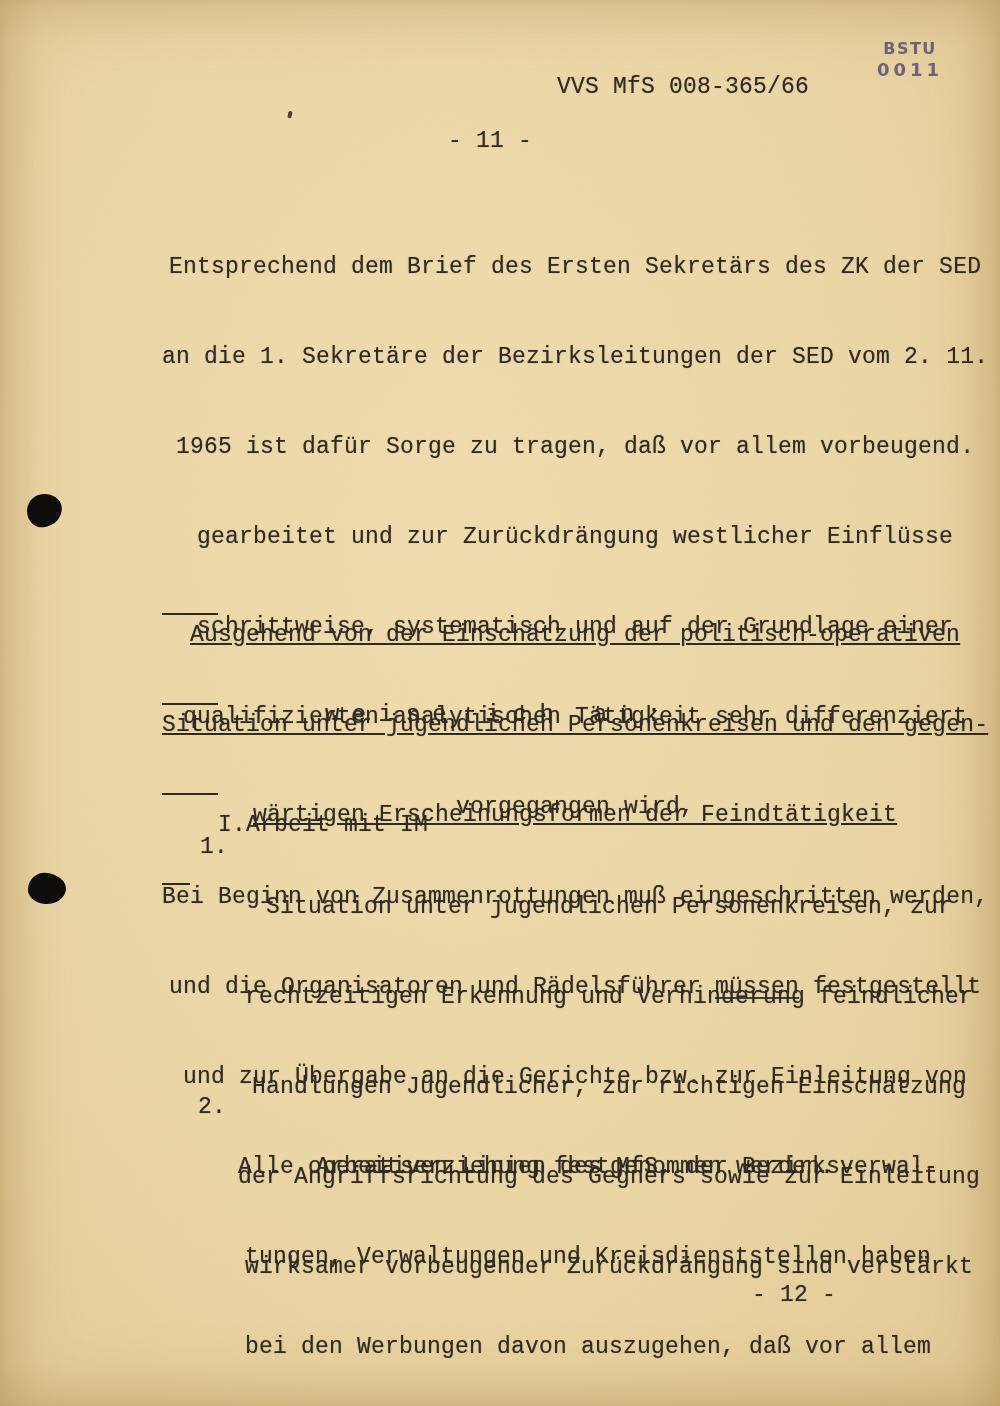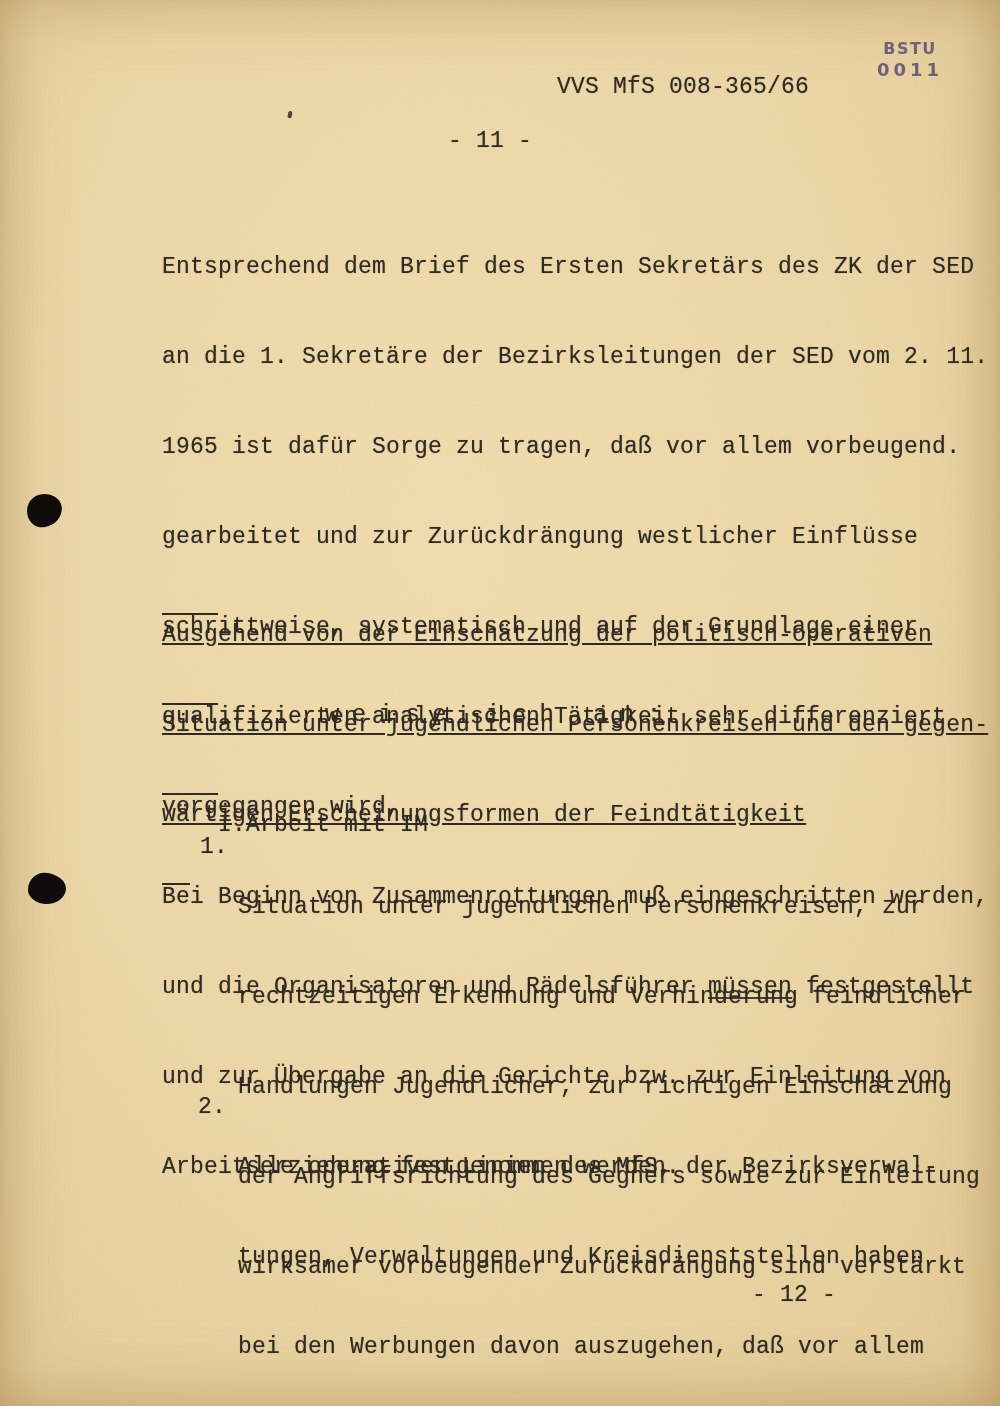--- a/index.html
+++ b/index.html
@@ -14,21 +14,21 @@
       linear-gradient(0deg, rgba(150,110,45,0.10) 0%, rgba(0,0,0,0) 3%, rgba(0,0,0,0) 97%, rgba(150,110,45,0.08) 100%),
       radial-gradient(ellipse at 45% 38%, #f0dcae 0%, #ebd6a6 55%, #e2ca96 100%);
     box-shadow: inset 0 0 70px 12px rgba(140,100,40,0.20), inset 0 0 8px rgba(140,100,40,0.12);
   }
   .grain{position:absolute;inset:0;opacity:.55;pointer-events:none;}
   .txt{
     position:absolute;color:#2e2a24;font-size:23px;line-height:30px;
     white-space:pre;letter-spacing:.2px;
     text-shadow:0 0 1px rgba(46,42,36,0.45);
   }
-  .line{height:30px;}
+  .line{height:30px;text-align:center;}
   .u-word{
     text-decoration:underline;
     text-decoration-thickness:2px;
     text-underline-offset:4px;
     text-decoration-color:rgba(46,42,36,0.8);
     margin-top:12px;
   }
   .sec-title{
     text-decoration-style:dashed;
     text-decoration-thickness:2px;

